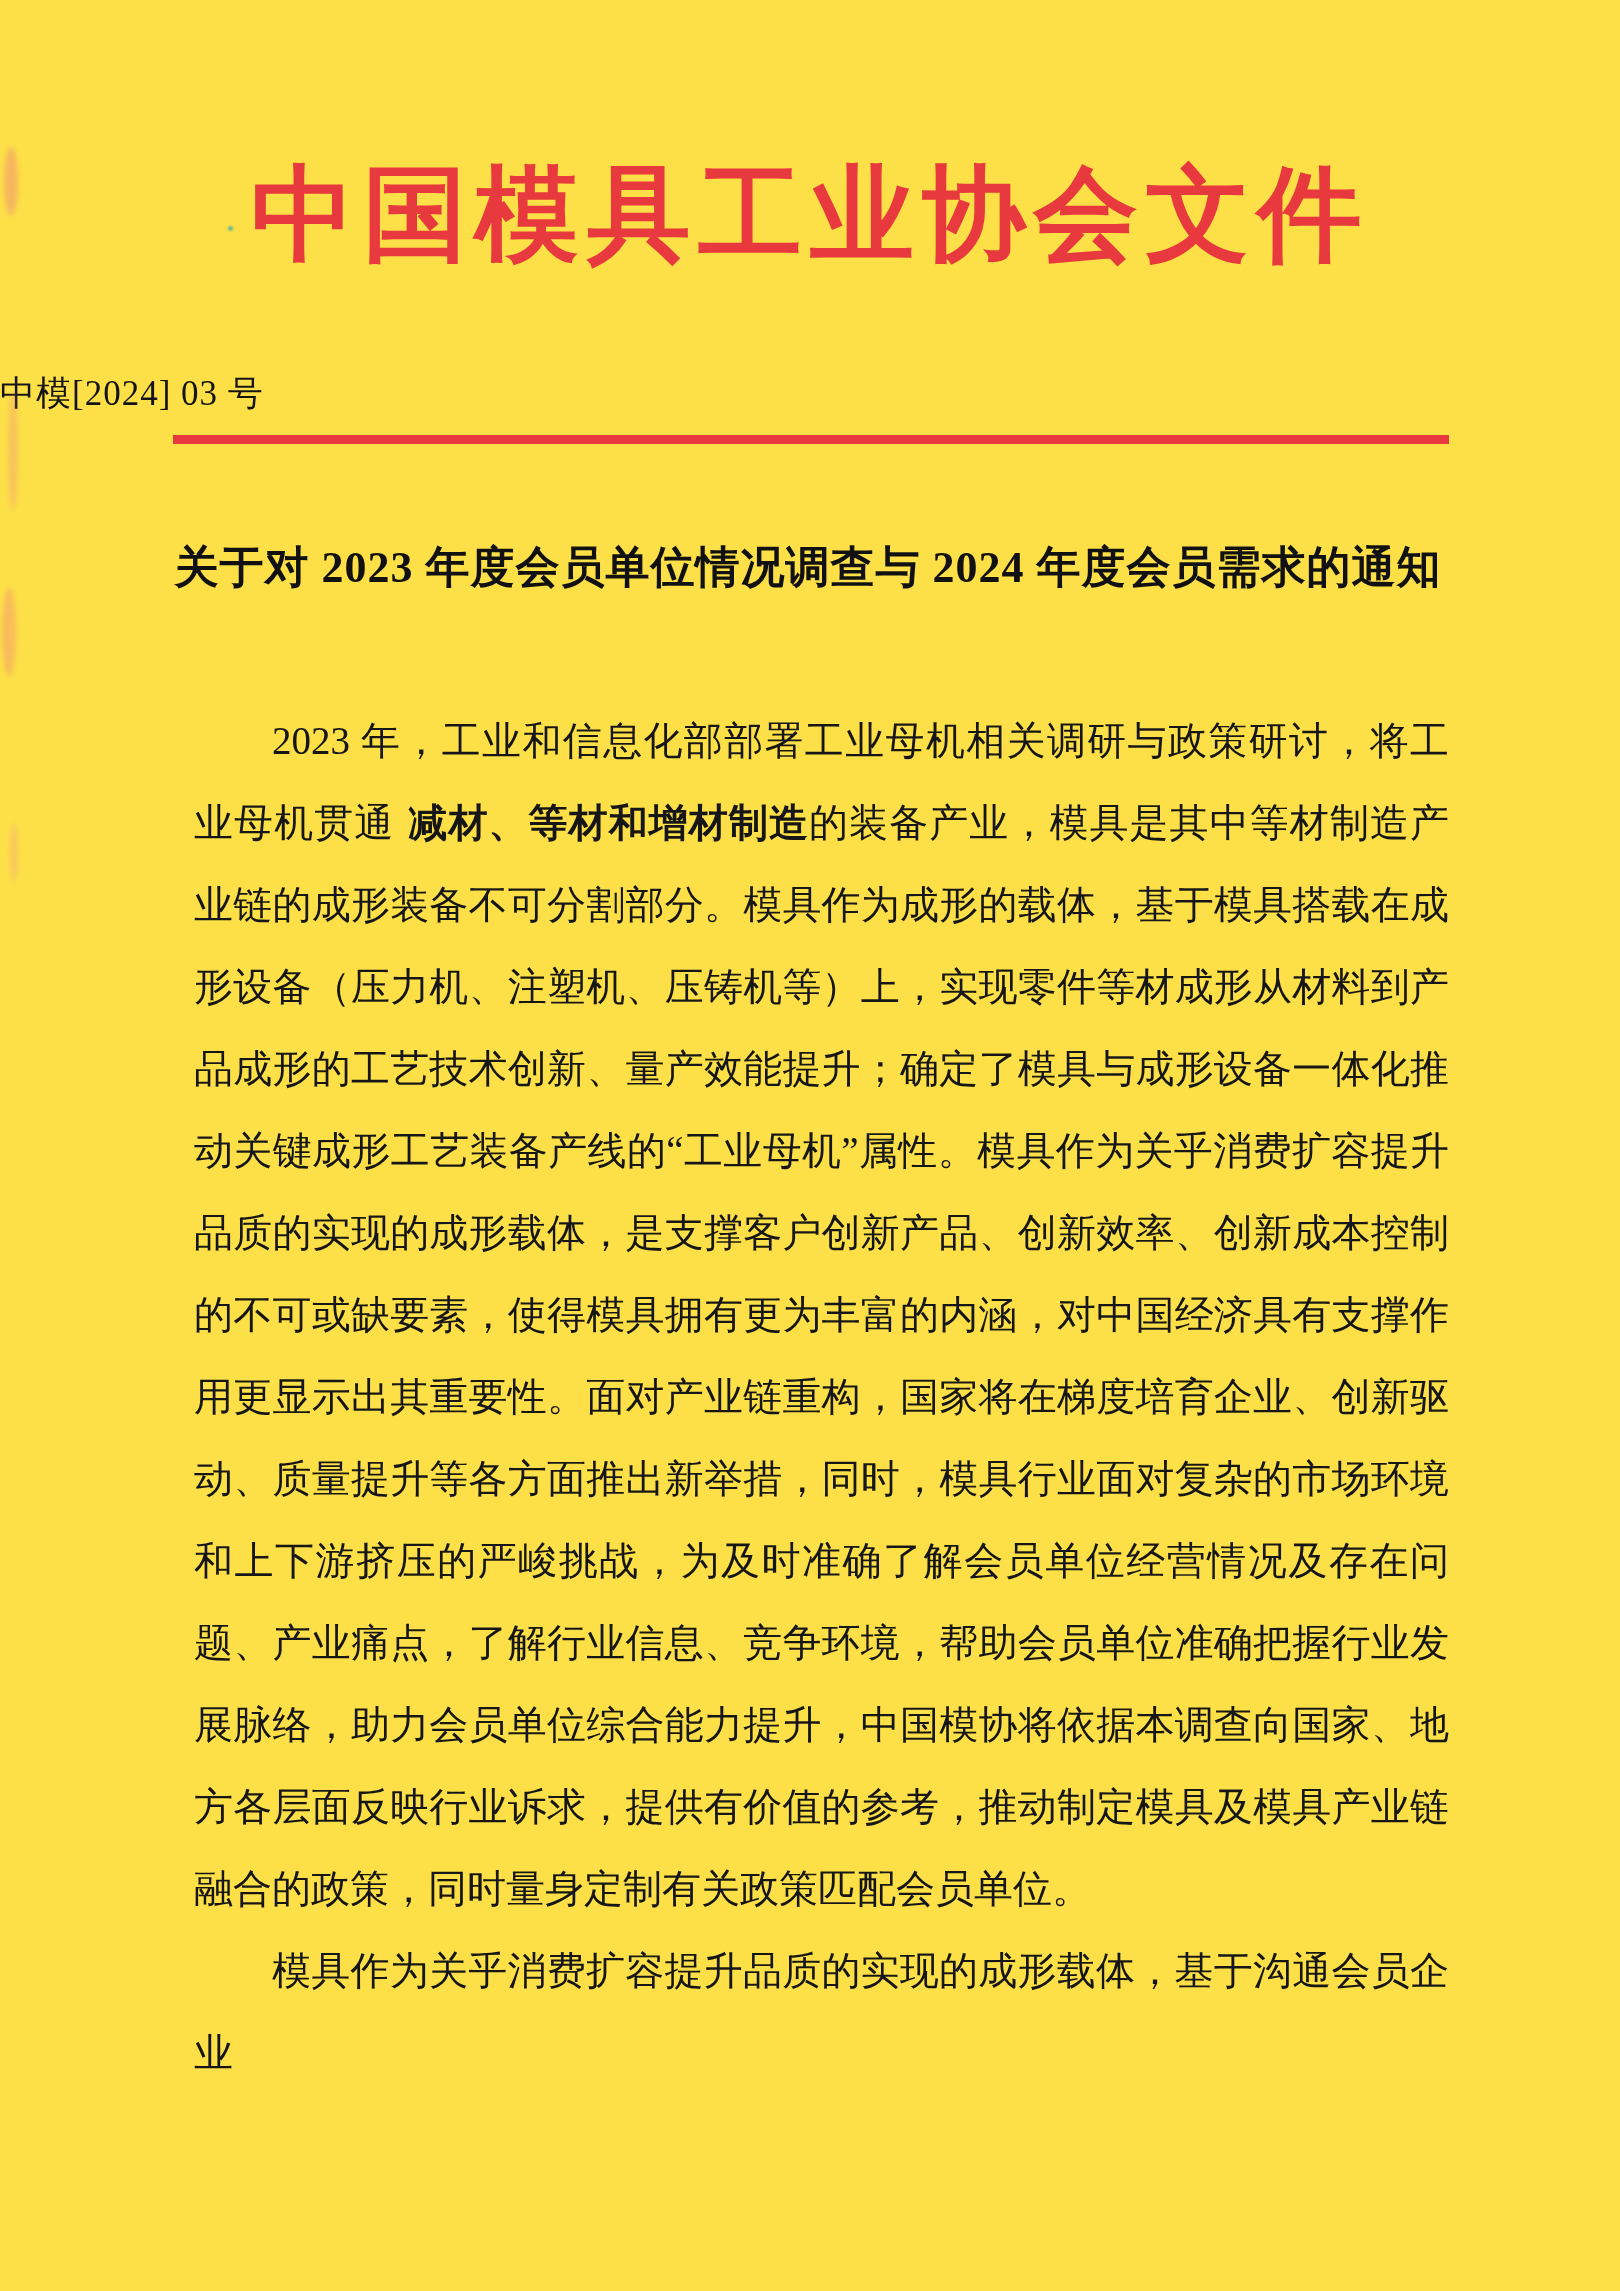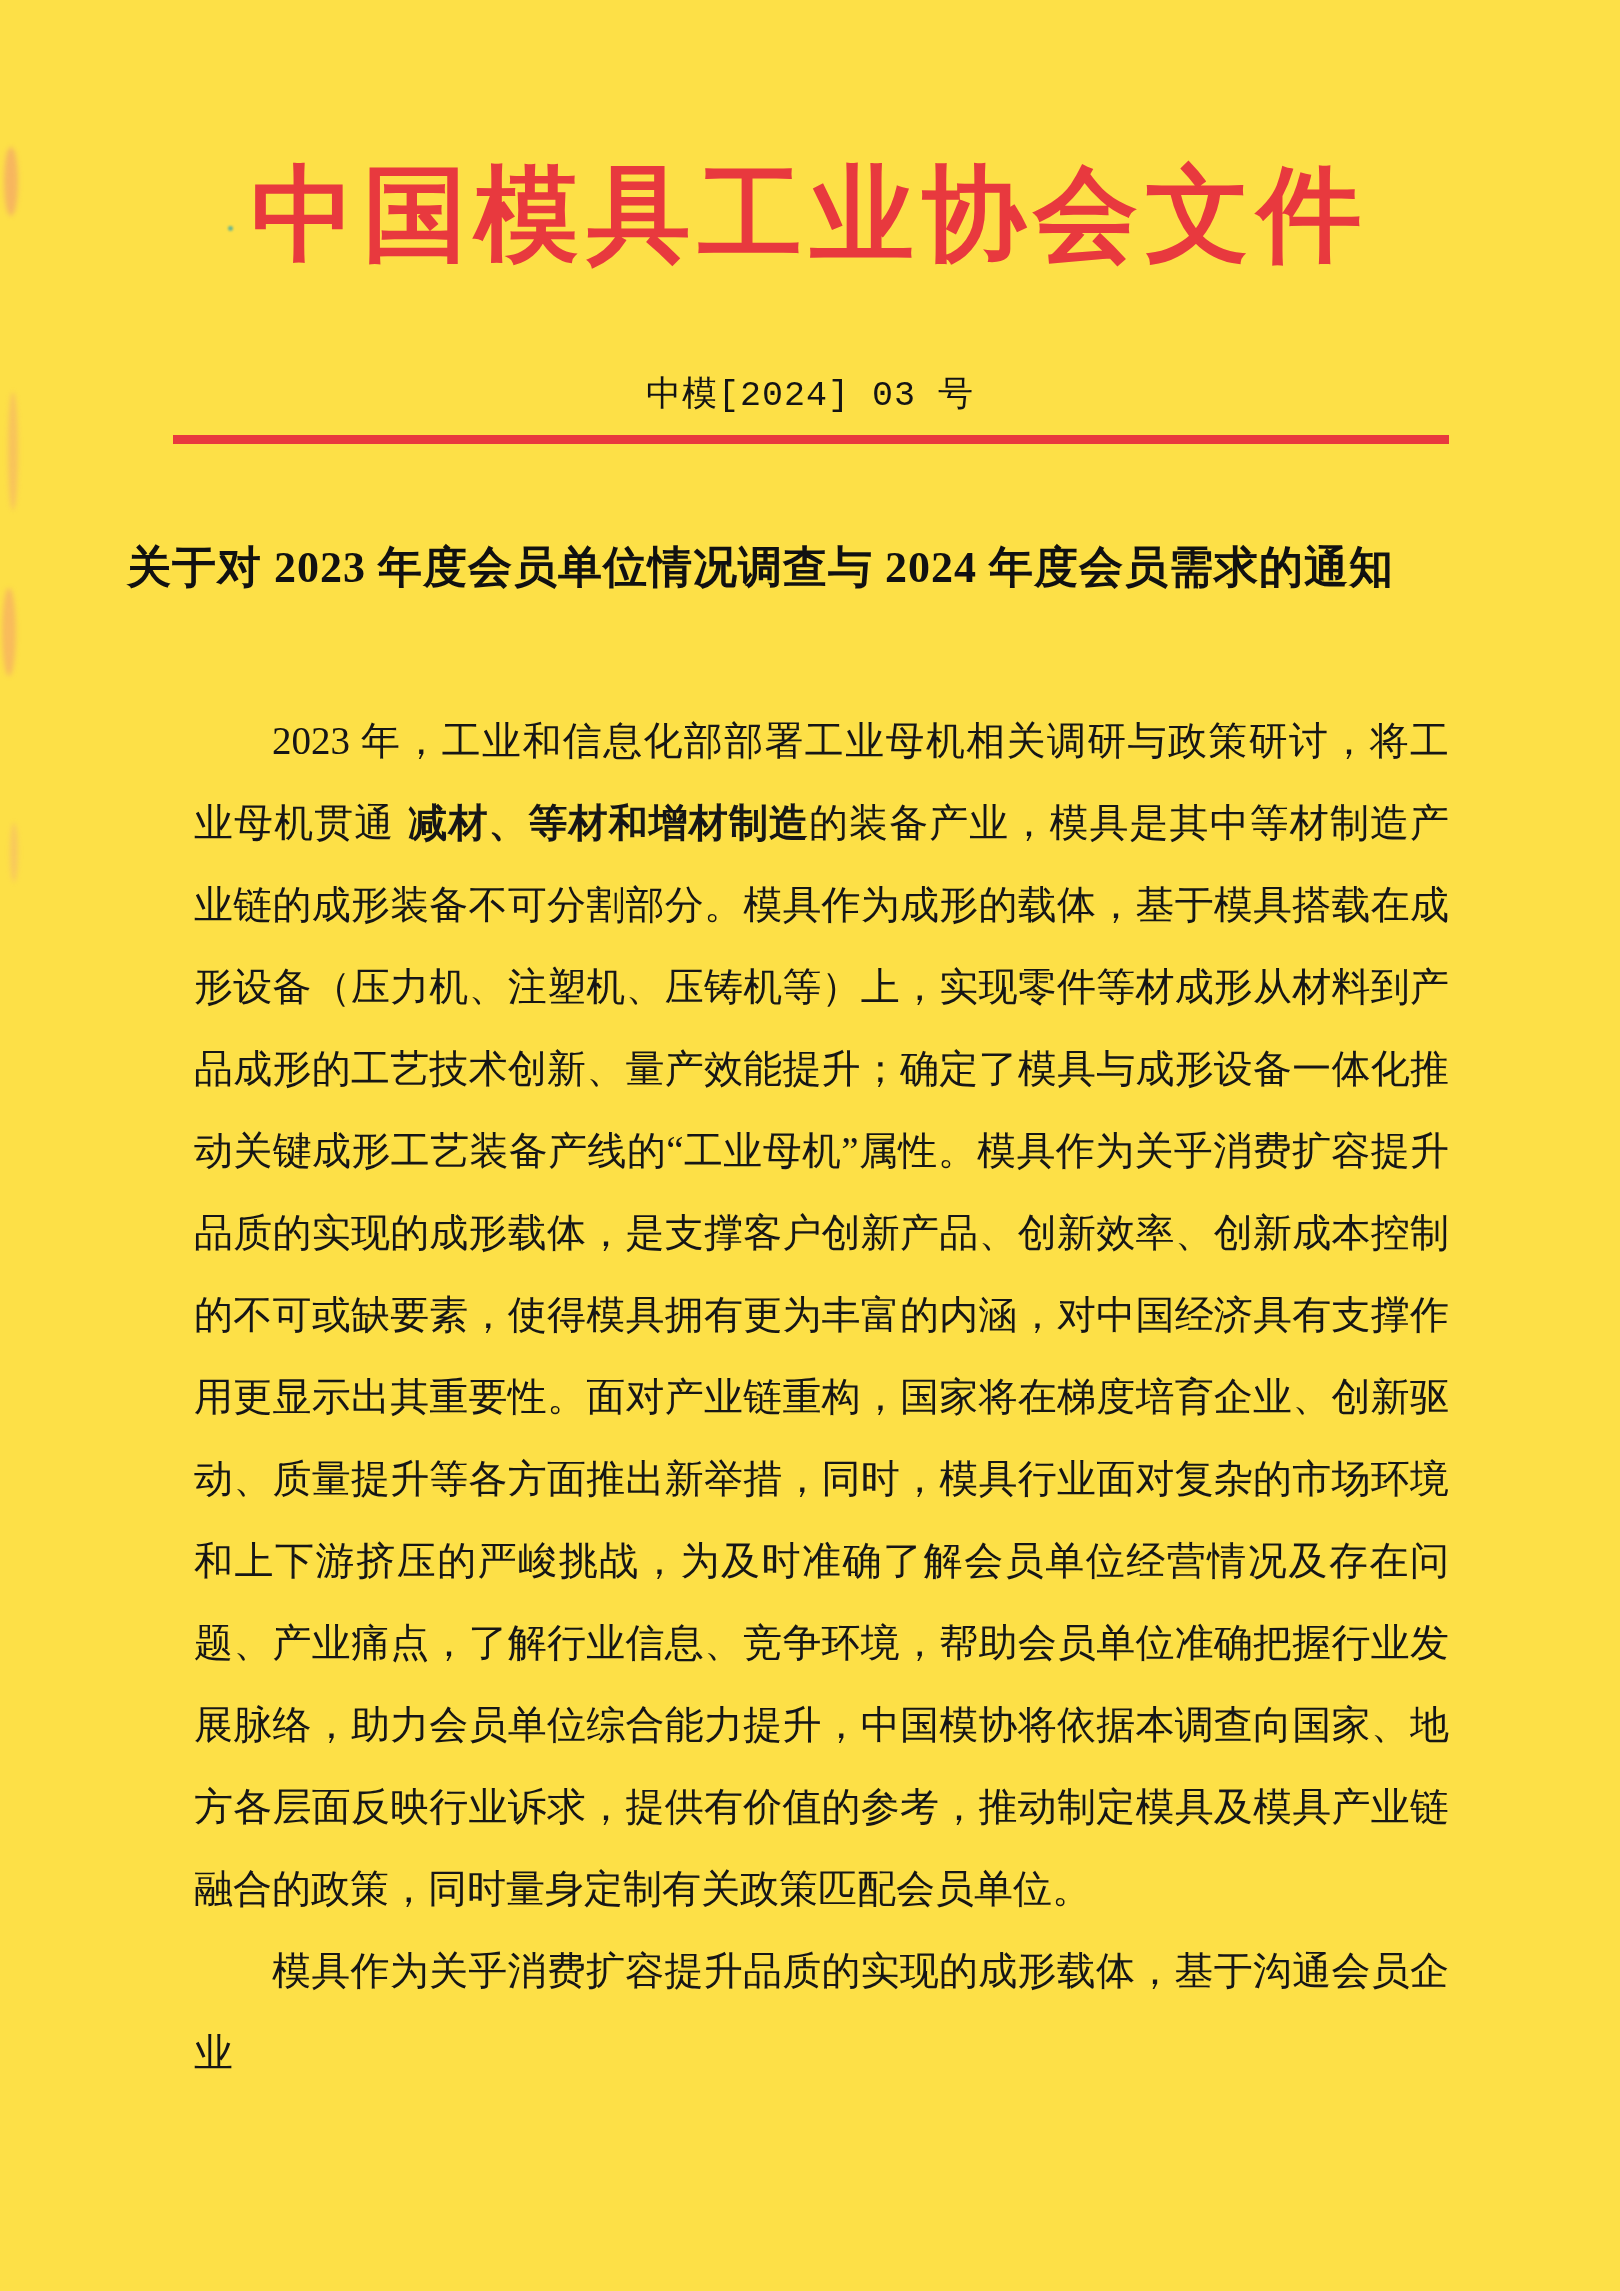--- a/index.html
+++ b/index.html
@@ -29,42 +29,40 @@
     font-weight: bold;
     letter-spacing: 7.8px;
     white-space: nowrap;
   }
   
   .doc-number {
     position: absolute;
     top: 370px;
     left: 0;
     width: 100%;
-    text-align: center;
     color: #141414;
     font-size: 35px;
     letter-spacing: 1px;
-    font-family: Liberation Mono, monospace;
   }
   
   .red-rule {
     position: absolute;
     top: 435px;
     left: 173px;
     width: 1276px;
     height: 8.8px;
     background: var(--accent-red, #e8393e);
   }
   
   .doc-title {
     position: absolute;
     top: 538px;
     left: 127px;
     width: 1362px;
-    text-align: left;
+    text-align: center;
     font-size: 44px;
     font-weight: bold;
     color: #111111;
     letter-spacing: 1px;
     white-space: nowrap;
   }
   
   .body-text {
     position: absolute;
     top: 700px;

